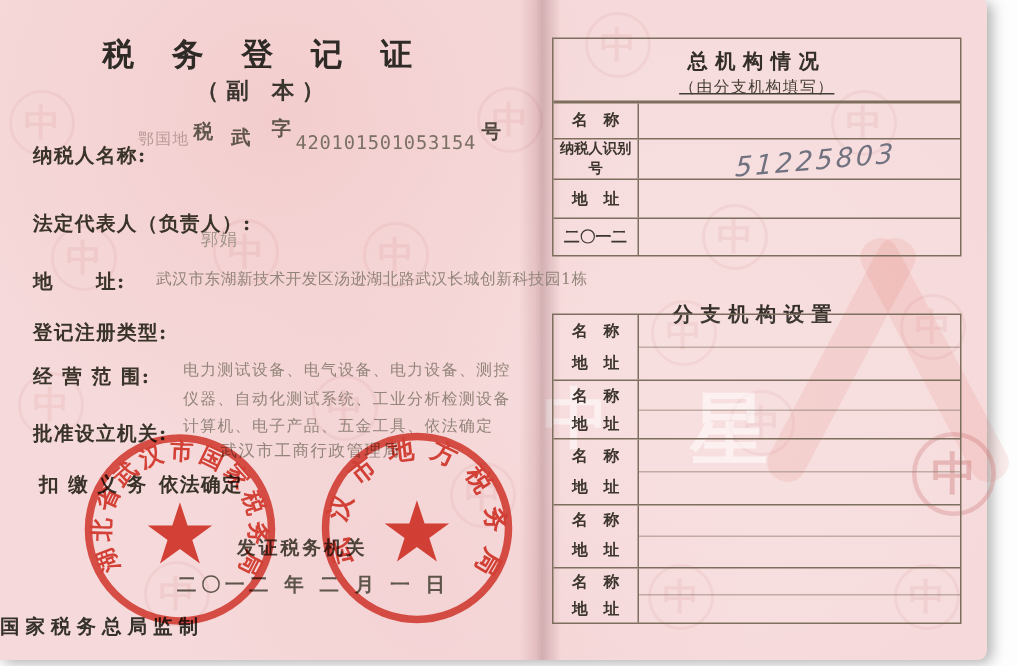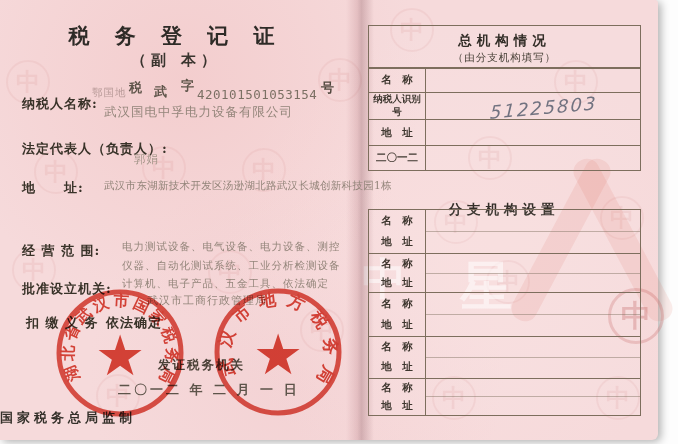--- a/index.html
+++ b/index.html
@@ -42,21 +42,21 @@
           letter-spacing:2px;color:#4c4339;}
   .dateline{position:absolute;left:118px;top:381px;font-size:13px;font-weight:700;
             letter-spacing:3px;color:#5d544a;}
   .footer{position:absolute;top:409px;left:0;width:352px;text-align:left;
           font-size:13px;font-weight:700;letter-spacing:4px;color:#34302a;}
   .stamp{position:absolute;mix-blend-mode:multiply;opacity:.9;}
   
   .rt-table{position:absolute;border:1px solid #7d6e5d;background:rgba(255,255,255,.06);}
   .t-head{border-bottom:1px solid #7d6e5d;text-align:center;padding-top:6px;height:35px;}
   .t-head .h1{font-size:13.5px;font-weight:700;letter-spacing:5px;color:#332e28;}
-  .t-head .h2{font-size:10.5px;color:#453e35;letter-spacing:1px;margin-top:1px;}
+  .t-head .h2{font-size:10.5px;color:#453e35;letter-spacing:1px;margin-top:1px;text-decoration:underline;}
   .t-row{display:flex;border-top:1px solid #7d6e5d;}
   .t-row:first-of-type{border-top:none;}
   .t-label{width:56px;border-right:1px solid #7d6e5d;display:flex;align-items:center;
            justify-content:center;font-size:10.5px;font-weight:700;color:#3d362e;
            letter-spacing:0;text-align:center;}
   .t-label.tight{font-size:9.5px;letter-spacing:0;}
   .t-value{flex:1;position:relative;}
   .sec-head{position:absolute;text-align:center;width:272px;left:368px;}
   .sec-head .h1{font-size:13.5px;font-weight:700;letter-spacing:5px;color:#332e28;margin-top:24px;}
   .sec-head .h2{font-size:10.5px;color:#453e35;letter-spacing:1px;margin-top:2px;}
@@ -107,28 +107,28 @@
       <div class="subtitle">（副  本）</div>
 
       <div class="ser-small">鄂国地</div>
       <div class="ser-ch" style="left:129px;top:79px">税</div>
       <div class="ser-ch" style="left:154px;top:83px">武</div>
       <div class="ser-ch" style="left:181px;top:77px">字</div>
       <div class="ser-num">420101501053154</div>
       <div class="ser-suf">号</div>
 
       <div class="lbl" style="left:22px;top:95px">纳税人名称:</div>
-      <div class="val" style="left:104px;top:104px;font-size:12.5px">武汉国电中孚电力设备有限公司</div>
 
       <div class="lbl" style="left:22px;top:140px">法定代表人（负责人）:</div>
       <div class="val" style="left:134px;top:152px;font-size:11.5px;color:#a29588">郭娟</div>
 
       <div class="lbl" style="left:22px;top:179px">地　　址:</div>
       <div class="val" style="left:104px;top:179px;font-size:10.5px;letter-spacing:.3px;z-index:3">武汉市东湖新技术开发区汤逊湖北路武汉长城创新科技园1栋</div>
 
+      <div class="lbl" style="left:22px;top:213px">登记注册类型:</div>
 
       <div class="lbl" style="left:22px;top:242px">经 营 范 围:</div>
       <div class="val" style="left:122px;top:240px;font-size:10.5px">电力测试设备、电气设备、电力设备、测控</div>
       <div class="val" style="left:122px;top:259px;font-size:10.5px">仪器、自动化测试系统、工业分析检测设备</div>
       <div class="val" style="left:122px;top:277px;font-size:10.5px">计算机、电子产品、五金工具、依法确定</div>
 
       <div class="lbl" style="left:22px;top:280px">批准设立机关:</div>
       <div class="val" style="left:147px;top:293px;font-size:11px">武汉市工商行政管理局</div>
 
       <div class="lbl" style="left:26px;top:314px">扣 缴 义 务</div>

